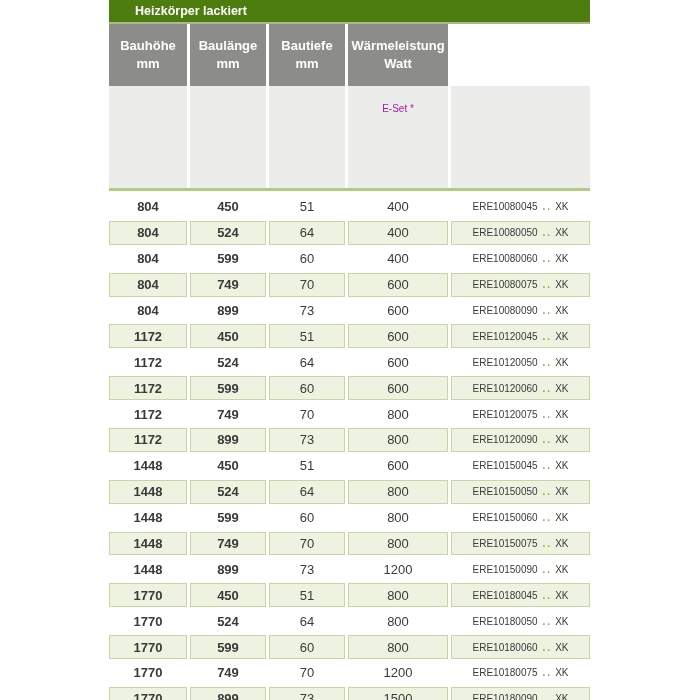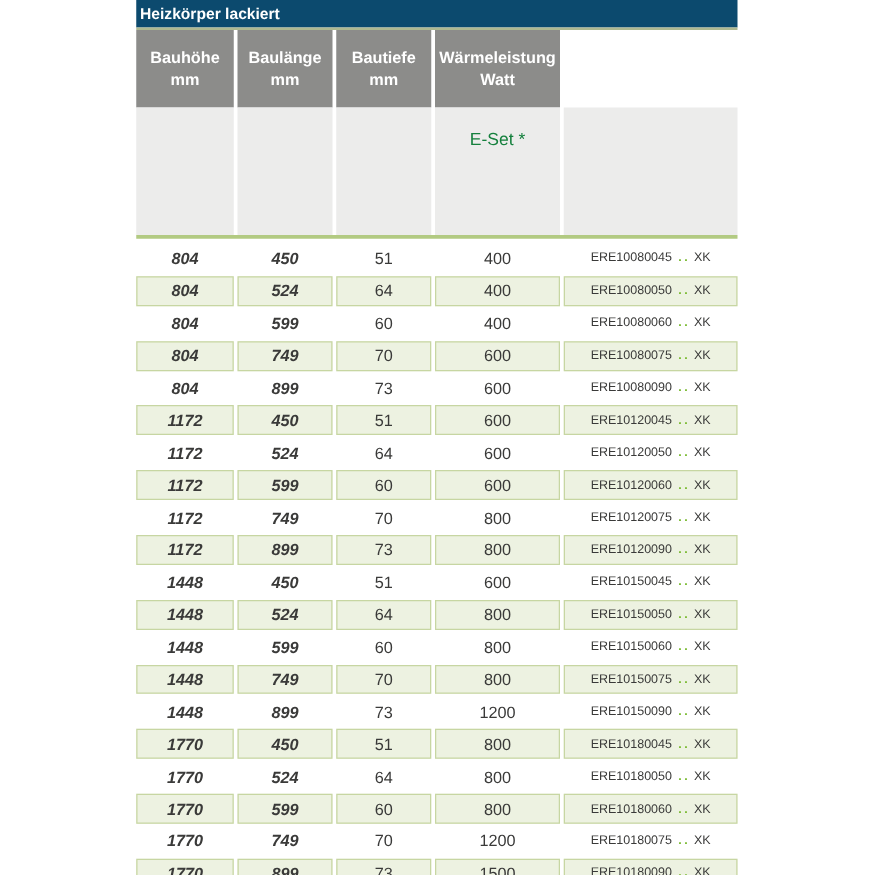--- a/index.html
+++ b/index.html
@@ -14,27 +14,27 @@
   .table-wrap {
     position: absolute;
     left: 109px; top: 0;
     width: 481px; height: 700px;
     display: flex;
     flex-direction: column;
   }
   
   .title-bar {
     height: 22px;
-    background: #0c4a6e;
+    background: #4d7c0f;
     color: #ffffff;
     font-weight: bold;
     font-size: 12.5px;
     display: flex;
     align-items: center;
-    padding-left: 3px;
+    padding-left: 26px;
     flex: 0 0 auto;
   }
   .title-underline {
     height: 2px;
     background: #aeb890;
     flex: 0 0 auto;
   }
   .grid-row {
     display: grid;
     grid-template-columns: 78px 76px 76px 100px 1fr;
@@ -56,22 +56,22 @@
     text-align: center;
   }
   
   .sub-row { height: 102px; }
   .sub-cell {
     background: #ececeb;
     display: flex;
     justify-content: center;
     align-items: flex-start;
     padding-top: 17px;
-    font-size: 14px;
-    color: #15803d;
+    font-size: 10px;
+    color: #a21caf;
   }
   .green-rule {
     height: 3px;
     background: #b2ca82;
     flex: 0 0 auto;
   }
   .rule-gap { height: 3px; flex: 0 0 auto; }
   
   .rows-area {
     flex: 1 1 auto;
@@ -85,21 +85,21 @@
     align-items: center;
     justify-content: center;
     font-size: 13px;
     white-space: nowrap;
   }
   .row.alt .cell {
     background: #edf2e1;
     border: 1px solid #c7d6a2;
     margin: 1px 0;
   }
-  .cell.bold { font-weight: bold; font-style: italic; }
+  .cell.bold { font-weight: bold; }
   .cell.artikel { font-size: 10px; }
   .dots {
     color: #76b82a;
     font-weight: bold;
     letter-spacing: 2px;
     margin: 0 3px 0 5px;
   }
 </style>
 </head>
 <body>

